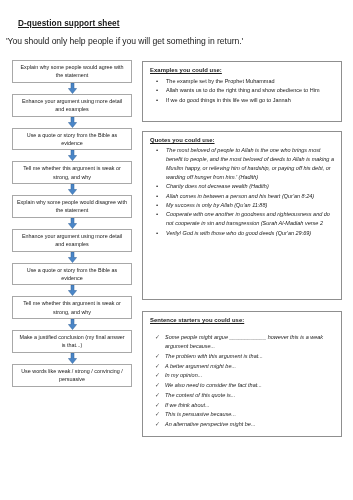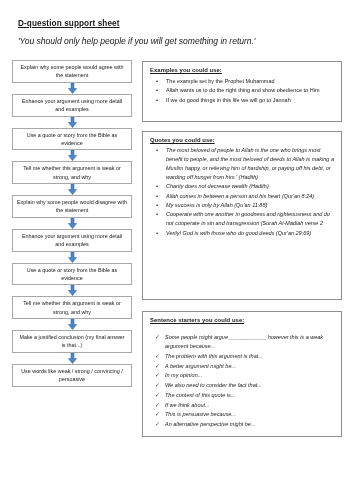--- a/index.html
+++ b/index.html
@@ -30,24 +30,23 @@
     left: 18px;
     top: 19px;
     font-size: 8.2px;
     font-weight: bold;
     text-decoration: underline;
     letter-spacing: 0.1px;
     white-space: nowrap;
   }
   #doc-subtitle {
     position: absolute;
-    left: 18px;
+    left: 6px;
     top: 36px;
     font-size: 8.6px;
-    font-style: italic;
     white-space: nowrap;
     letter-spacing: -0.05px;
   }
 
   
   #flow-column {
     position: absolute;
     left: 12px;
     top: 60px;
     width: 120px;

